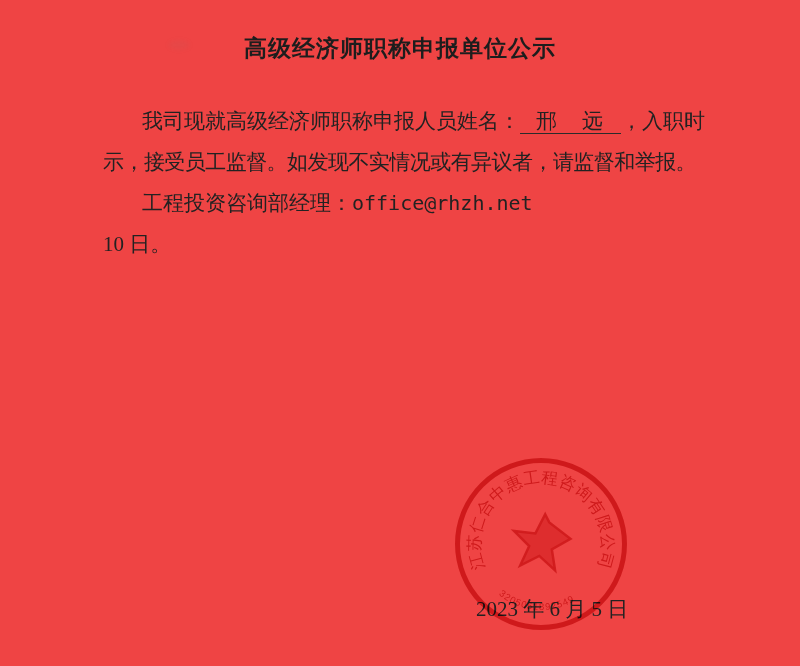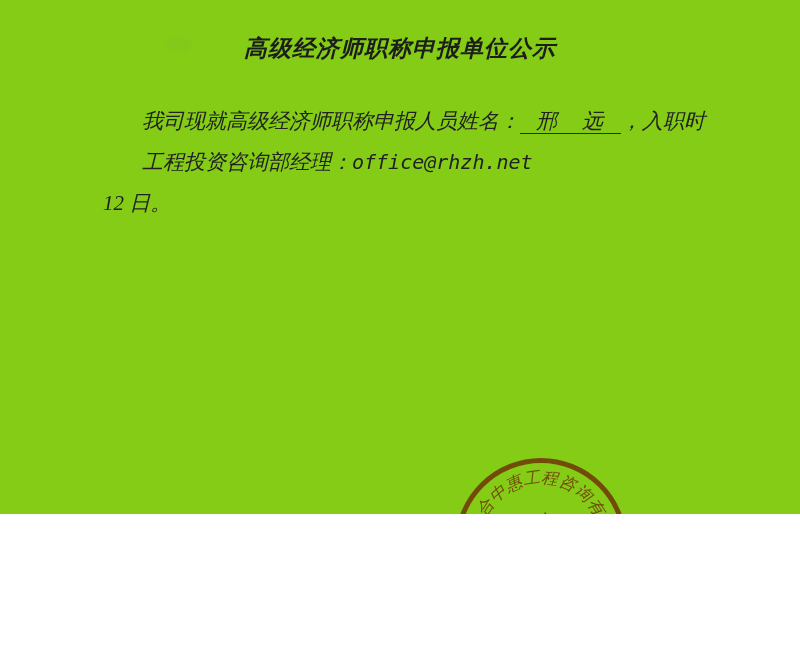--- a/index.html
+++ b/index.html
@@ -4,24 +4,23 @@
 <style>
   html, body { margin: 0; padding: 0; }
   body {
     width: 800px; height: 666px;
     background: #ffffff;
     font-family: "Liberation Serif", "DejaVu Serif", serif;
     color: #252525;
   }
   .page {
     position: relative;
-    width: 800px; height: 514px;
-    background: #84cc16;
+    width: 800px; height: 666px;
+    background: #ef4444;
     overflow: hidden;
-    font-style: italic;
   }
   .title {
     position: absolute;
     top: 33px; left: 0; width: 800px;
     margin: 0;
     text-align: center;
     font-size: 23px;
     font-weight: 700;
     letter-spacing: 1px;
     color: #1d1d1d;
@@ -90,22 +89,23 @@
 </style>
 </head>
 <body>
 
 <div class="page">
 
   <h1 class="title">高级经济师职称申报单位公示</h1>
 
   <div class="body-block">
     <div class="line indent"><span>我司现就高级经济师职称申报人员姓名：</span><span class="blank blank-name">邢　远</span><span>，入职时</span></div>
+    <div class="line tight">示，接受员工监督。如发现不实情况或有异议者，请监督和举报。</div>
     <div class="line indent"><span>工程投资咨询部经理：</span><span class="email">office@rhzh.net</span></div>
-    <div class="line">12 日。</div>
+    <div class="line">10 日。</div>
   </div>
 
 
   <div class="date-line">2023 年 6 月 5 日</div>
 
   <div class="seal">
     <svg width="178" height="178" viewBox="0 0 178 178">
       <defs>
         <path id="sealTopArc" d="M 32.8 112.8 A 61 61 0 1 1 145.2 112.8" fill="none"></path>
         <path id="sealBottomArc" d="M 46.6 139.6 A 66 66 0 0 0 131.4 139.6" fill="none"></path>

